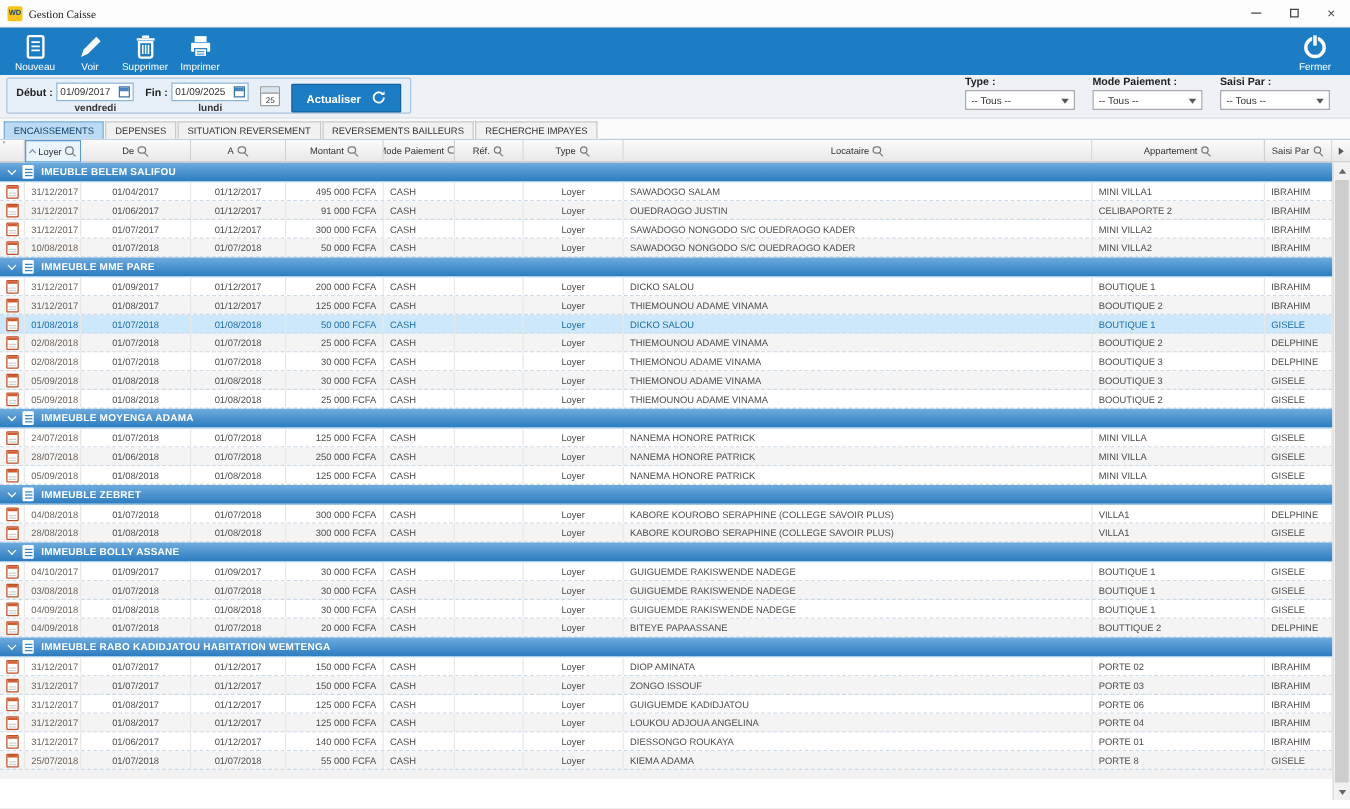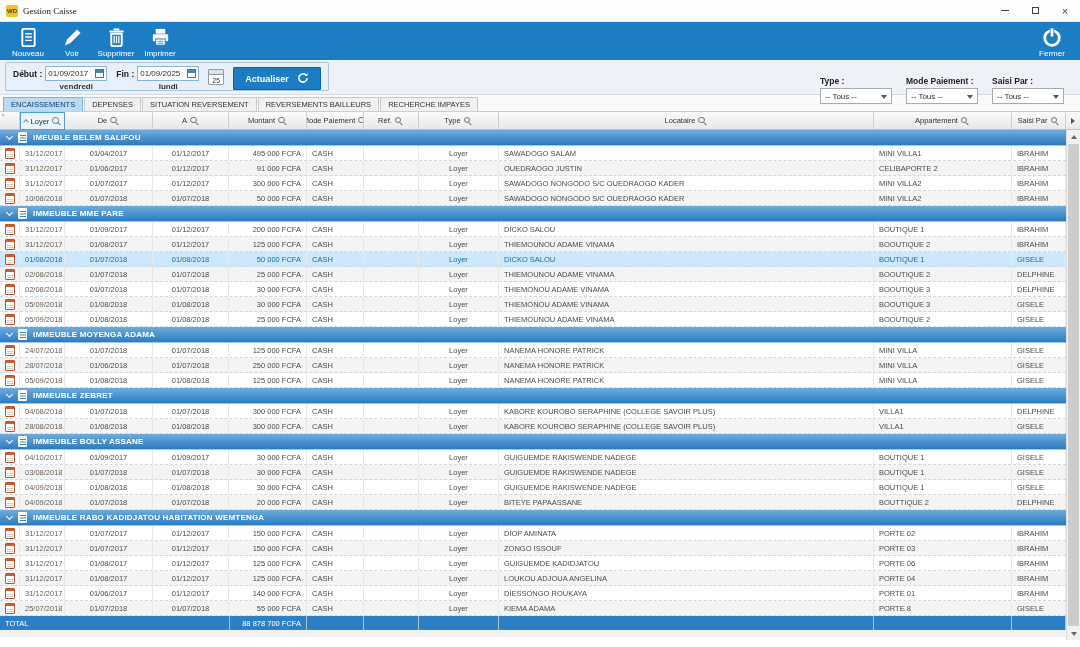--- a/index.html
+++ b/index.html
@@ -27,24 +27,24 @@
   .dgroup{display:flex;align-items:flex-start;gap:3px;justify-content:space-between;}
   .dlabel{font-size:8.5px;font-weight:bold;color:#222;margin-top:3px;}
   .dcol{display:flex;flex-direction:column;align-items:center;gap:1px;}
   .dinput{width:62px;height:15px;border:1px solid #8ab4d8;background:#fff;font-size:8px;color:#333;display:flex;align-items:center;justify-content:space-between;padding:0 2px;}
   .dday{font-size:8px;font-weight:bold;color:#333;}
   .mini-cal{width:9px;height:9px;border:1px solid #3a76ad;background:#fff;position:relative;}
   .mini-cal::before{content:'';position:absolute;left:0;right:0;top:0;height:2.5px;background:#4a86bd;}
   .cal-btn{width:16px;height:16px;border:1px solid #9a9a9a;background:#fff;border-radius:1px;position:relative;margin-top:3px;font-size:6.5px;color:#333;display:flex;align-items:flex-end;justify-content:center;}
   .cal-btn::before{content:'';position:absolute;left:0;right:0;top:0;height:4px;background:#d9e4ee;border-bottom:1px solid #9a9a9a;}
   .btn-refresh{background:#1d7dc4;border:1px solid #16619c;color:#fff;font-weight:bold;font-size:9px;height:23px;display:flex;align-items:center;gap:8px;padding:0 11px;margin-top:1px;border-radius:1px;}
-  .right-filters{margin-left:auto;margin-right:16px;display:flex;gap:14px;padding-top:16px;}
+  .right-filters{margin-left:auto;margin-right:16px;display:flex;gap:14px;padding-top:0;}
   .fgroup{display:flex;flex-direction:column;gap:2px;}
   .flabel{font-size:8.5px;font-weight:bold;color:#222;}
-  .fselect{width:72px;height:16px;border:1px solid #ababab;background:#fff;font-size:8px;color:#333;display:flex;align-items:center;justify-content:space-between;padding:0 4px;}
+  .fselect{width:88px;height:16px;border:1px solid #ababab;background:#fff;font-size:8px;color:#333;display:flex;align-items:center;justify-content:space-between;padding:0 4px;}
   .arrow-down{width:0;height:0;border:3.5px solid transparent;border-top:4px solid #555;margin-top:4px;}
 
   
   .tabbar{height:17px;background:#fafafa;display:flex;align-items:flex-end;gap:1px;padding-left:3px;border-bottom:1px solid #bcd2e4;}
   .tab{font-size:7.5px;color:#333;background:#f1f1f1;border:1px solid #c9c9c9;border-bottom:none;padding:2px 7px 2px;white-space:nowrap;}
   .tab.active{background:#badbf3;border-color:#7fb2d9;color:#123f66;}
 
   
   .cols{display:grid;grid-template-columns:20px 45px 88px 76px 78px 57px 55px 80px minmax(0,1fr) 138px 54px;}
   .grid-header{height:18px;display:flex;width:1080px;}
@@ -697,30 +697,20 @@
         <div class="cell col-montant">55 000 FCFA</div>
         <div class="cell col-mode">CASH</div>
         <div class="cell col-ref"></div>
         <div class="cell col-type">Loyer</div>
         <div class="cell col-loc">KIEMA ADAMA</div>
         <div class="cell col-apt">PORTE 8</div>
         <div class="cell col-par">GISELE</div>
       </div>
     </div>
 
-  <div class="total-row cols">
-    <div class="t-label">TOTAL</div>
-    <div class="t-amount">88 878 700 FCFA</div>
-    <div class="t-sep"></div>
-    <div class="t-sep"></div>
-    <div class="t-sep"></div>
-    <div class="t-sep"></div>
-    <div class="t-sep"></div>
-    <div class="t-sep"></div>
-  </div>
   <div class="bottom-edge"></div>
 
   <div class="vscroll">
     <div class="vs-up">
         <i class="tri-up"></i>
       </div>
     <div class="vs-thumb"></div>
     <div class="vs-down">
         <i class="tri-down"></i>
       </div>

